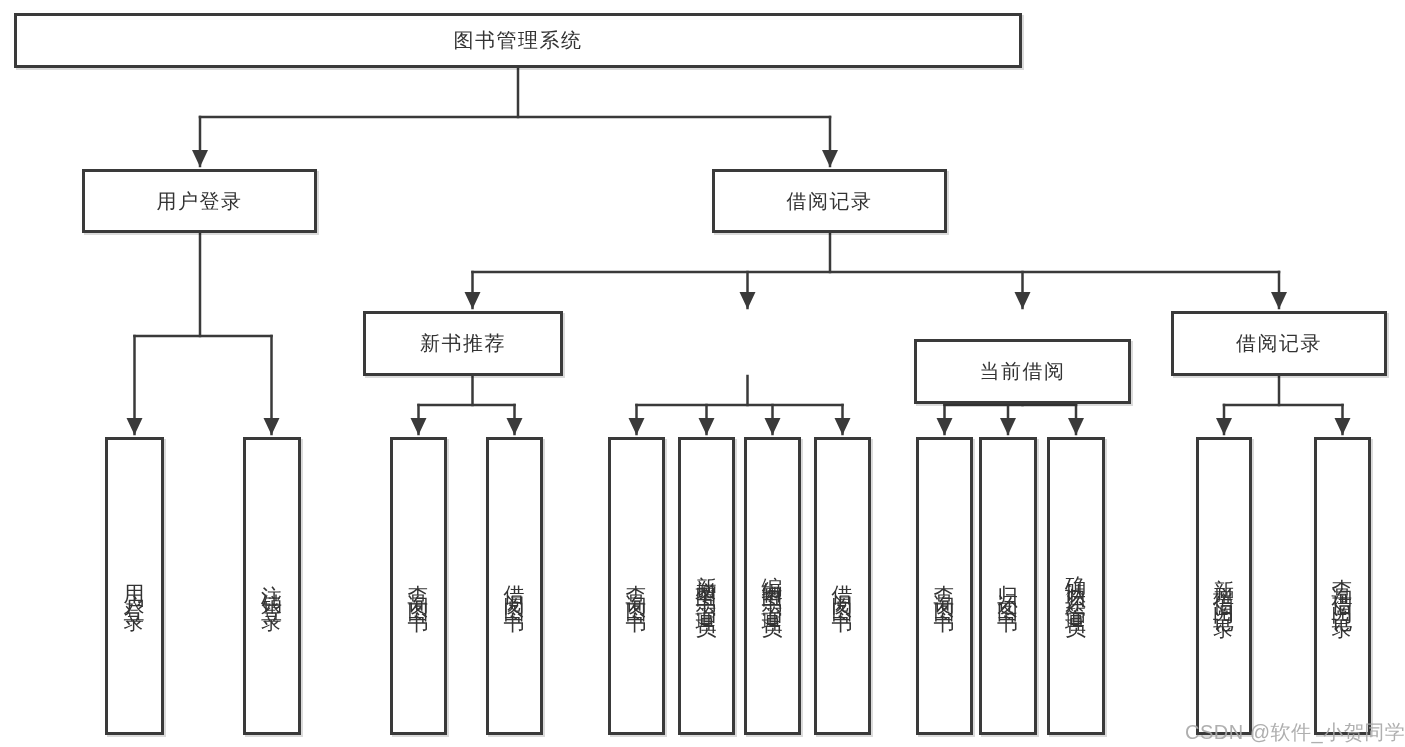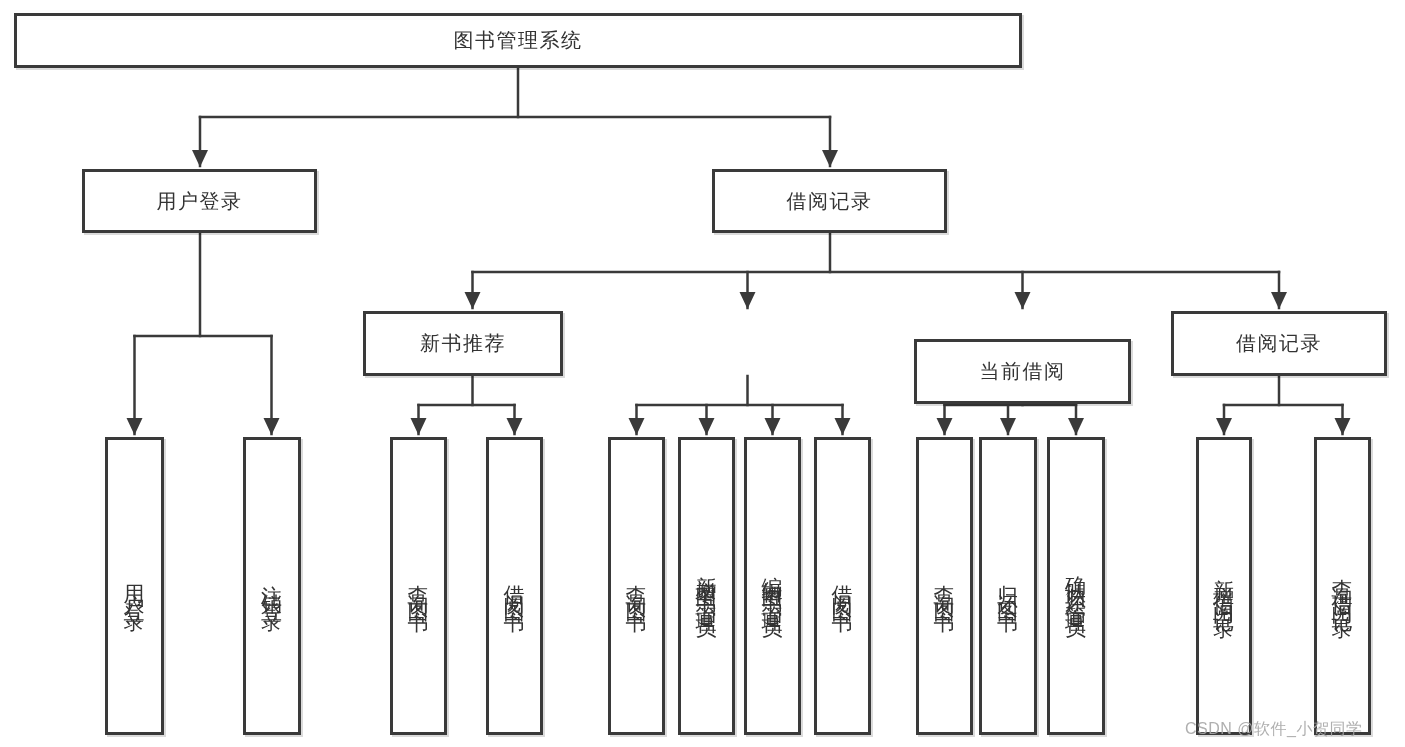--- a/index.html
+++ b/index.html
@@ -50,21 +50,21 @@
     text-orientation: mixed;
     font-size: 21px;
     letter-spacing: 9px;
     line-height: 1;
     white-space: nowrap;
   }
   .watermark {
     position: absolute;
     left: 1185px;
     top: 719px;
-    font-size: 16px;
+    font-size: 20px;
     color: rgba(168,168,168,0.92);
     letter-spacing: 0.5px;
     white-space: nowrap;
     z-index: 5;
   }
 </style>
 </head>
 <body>
 
 <div class="stage">

